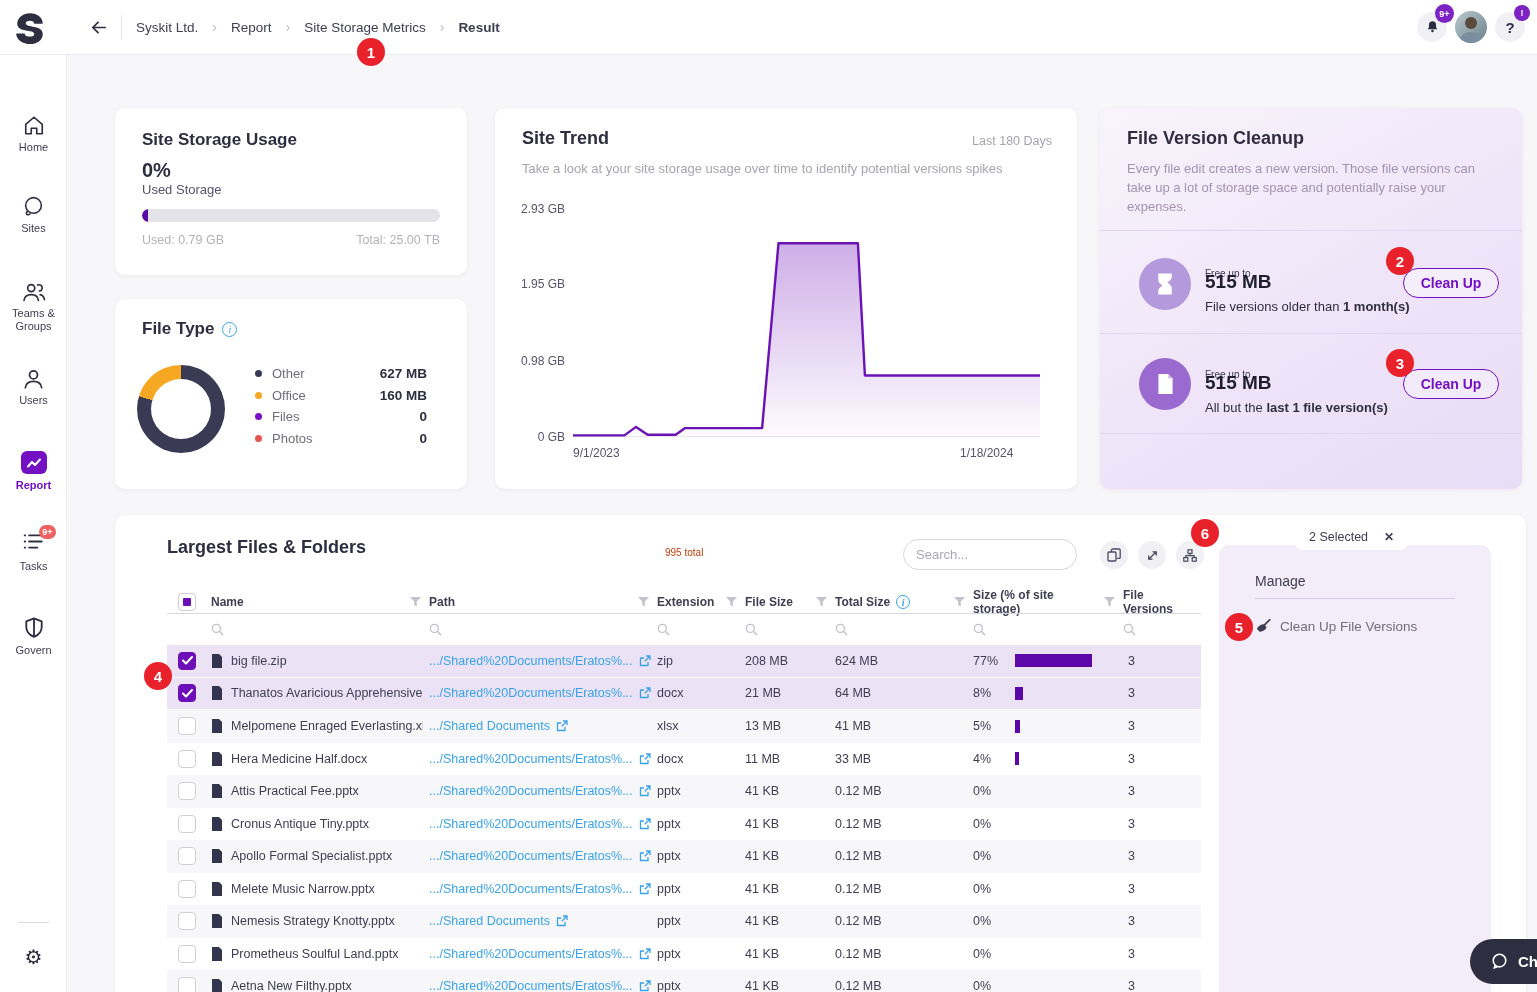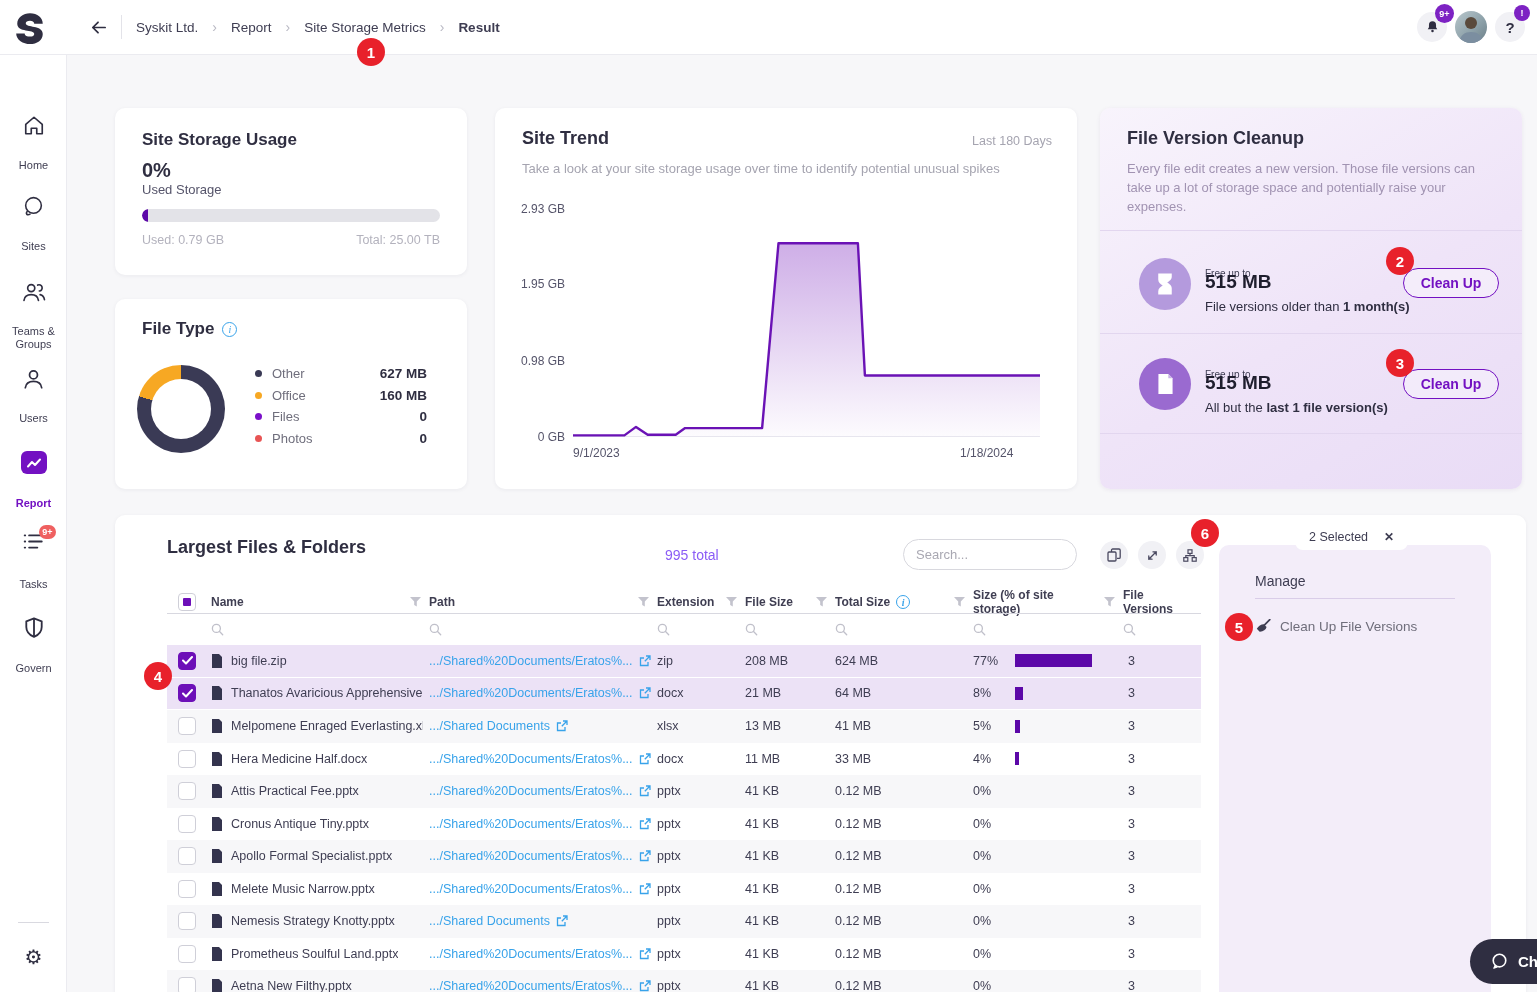--- a/index.html
+++ b/index.html
@@ -23,21 +23,21 @@
   .mini-badge { position:absolute; border-radius:50%; background:#7d22c3; color:#fff;
     font-size:9px; font-weight:bold; display:flex; align-items:center; justify-content:center; }
   .bell-badge { width:19px; height:19px; top:-8px; right:-7px; }
   .help-badge { width:16px; height:16px; top:-7px; right:-5px; }
   .q-glyph { font-weight:bold; font-size:15px; color:#2f2e41; }
 
   
   .sidebar { position:absolute; left:0; top:55px; width:67px; height:937px; background:#fff;
     border-right:1px solid #ebebf0; z-index:20; }
   .side-item { position:absolute; width:67px; display:flex; flex-direction:column; align-items:center;
-    gap:23px; cursor:pointer; }
+    gap:5px; cursor:pointer; }
   .side-item .lbl { font-size:11px; color:#3f3e52; text-align:center; line-height:1.2; }
   .side-item.active .lbl { color:#7311c2; font-weight:bold; }
   .rep-icon { width:26px; height:23px; border-radius:6px; background:#7311c2; display:flex;
     align-items:center; justify-content:center; }
   .tasks-wrap { position:relative; }
   .tasks-badge { position:absolute; top:-7px; right:-12px; width:17px; height:14px; border-radius:8px;
     background:#ef6060; color:#fff; font-size:9px; font-weight:bold; display:flex; align-items:center; justify-content:center; }
   .side-divider { position:absolute; left:18px; width:31px; height:1px; background:#d9d9e0; }
   .gear { position:absolute; left:0; width:67px; text-align:center; font-size:20px; color:#2f2e41; cursor:pointer; }
 
@@ -89,21 +89,21 @@
   .cu-free { position:absolute; left:105px; font-size:10px; color:#3e3d52;margin-top:14px; }
   .cu-amount { position:absolute; left:105px; font-size:19px; font-weight:bold; color:#1f1e2e; }
   .cu-detail { position:absolute; left:105px; font-size:13px; color:#2f2e41; }
   .cleanup-btn { position:absolute; left:303px; width:96px; height:30px; border-radius:16px;
     border:1.5px solid #7311c2; background:rgba(255,255,255,.35); color:#7311c2; font-size:14px;
     font-weight:bold; font-family:"Liberation Sans",sans-serif; cursor:pointer; }
 
   
   #card-table { left:115px; top:515px; width:1411px; height:600px; }
   .tbl-title { position:absolute; left:52px; top:22px; font-size:18px; font-weight:bold; color:#2f2e41; }
-  .tbl-total { position:absolute; left:550px; top:32px; font-size:14px; color:#8b5cf6; }
+  .tbl-total { position:absolute; left:550px; top:32px; font-size:10px; color:#c2410c; }
   .search-pill { position:absolute; left:788px; top:24px; width:174px; height:31px; border:1px solid #d8d8de;
     border-radius:16px; display:flex; align-items:center; padding:0 12px; background:#fff; }
   .search-pill input { border:none; outline:none; flex:1; font-size:13px; color:#3e3d52;
     font-family:"Liberation Sans",sans-serif; background:transparent; }
   .search-pill input::placeholder { color:#a9a8b2; }
   .tool-btn { position:absolute; top:26px; width:28px; height:28px; border-radius:50%; background:#f1f1f5;
     display:flex; align-items:center; justify-content:center; cursor:pointer; }
 
   .thead { position:absolute; left:52px; top:73px; width:1034px; height:25px; display:grid;
     grid-template-columns:44px 218px 228px 88px 90px 138px 150px 78px; align-items:center; }
@@ -298,21 +298,21 @@
       <span class="legend-dot" style="background: rgb(232, 84, 84);"></span>
       <span class="legend-lbl">Photos</span>
       <span class="legend-val">0</span>
     </div>
   </div>
 </section>
 
 <section class="card" id="card-trend">
   <div class="trend-head">Site Trend</div>
   <div class="trend-range">Last 180 Days</div>
-  <div class="trend-sub">Take a look at your site storage usage over time to identify potential unusual spikes</div>
+  <div class="trend-sub">Take a look at your site storage usage over time to identify potential versions spikes</div>
   <span class="ytick" style="top:101px">2.93 GB</span>
   <span class="ytick" style="top:176px">1.95 GB</span>
   <span class="ytick" style="top:253px">0.98 GB</span>
   <span class="ytick" style="top:329px">0 GB</span>
   <div class="plot">
     <svg id="trend-svg" width="467" height="228" viewBox="0 0 467 228">
       <defs>
         <linearGradient id="tg" x1="0" y1="0" x2="0" y2="1">
           <stop offset="0" stop-color="#8b3fc6" stop-opacity="0.42"></stop>
           <stop offset="1" stop-color="#8b3fc6" stop-opacity="0.02"></stop>

